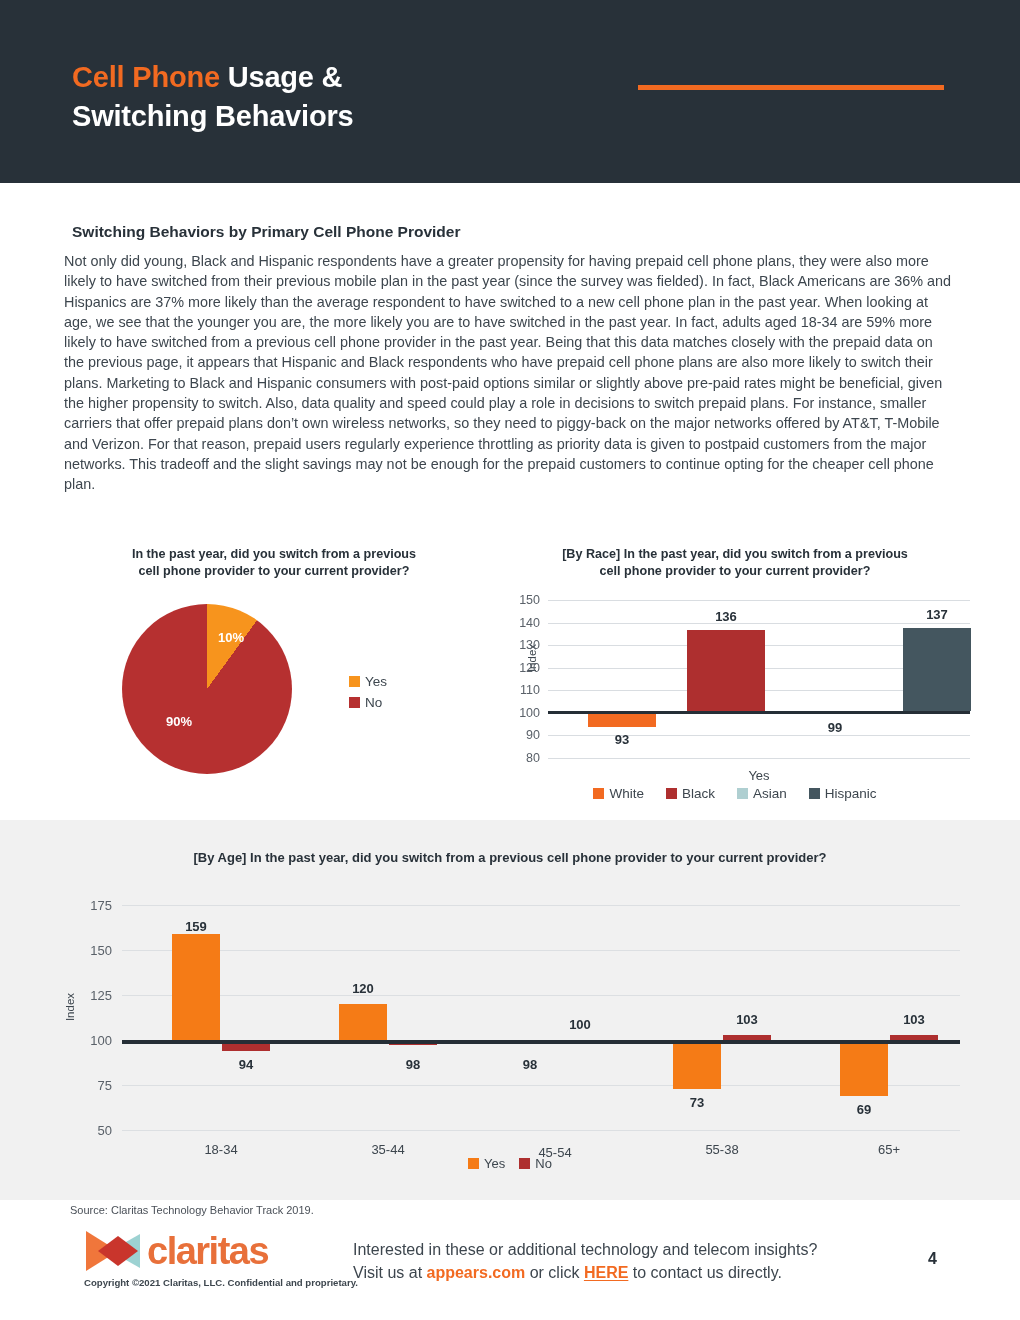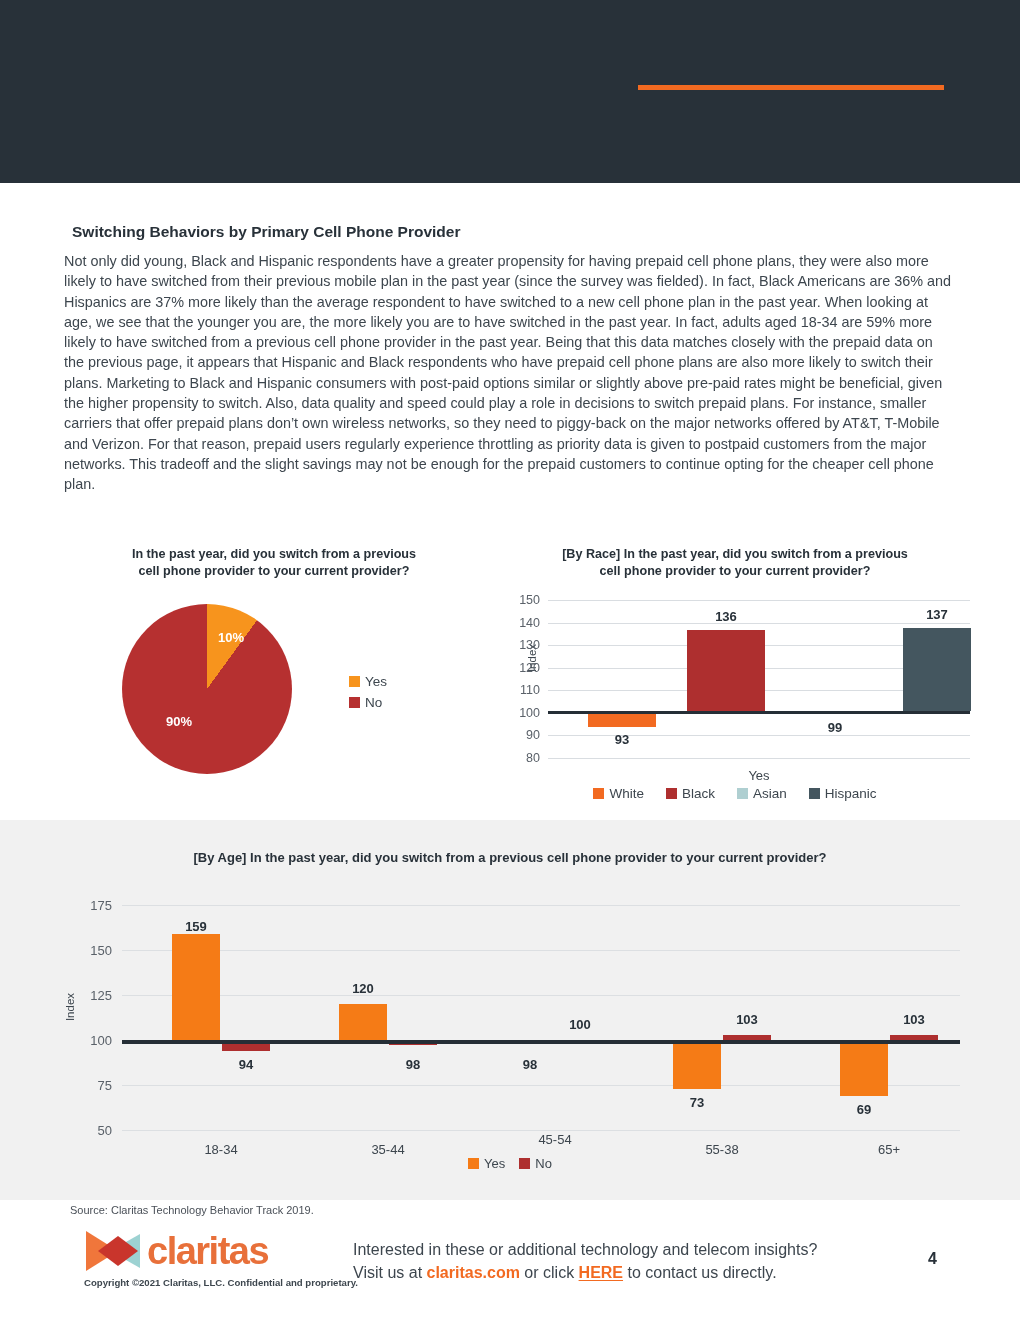--- a/index.html
+++ b/index.html
@@ -305,20 +305,24 @@
     left: 928px; top: 50px;
     font-size: 16px;
     font-weight: bold;
     color: #283139;
   }
 </style>
 </head>
 <body>
 
 <div class="header">
+  <div class="header-title">
+    <span class="hl">Cell Phone</span><span> Usage &amp;</span><br>
+    <span>Switching Behaviors</span>
+  </div>
   <div class="report-tag">
     <div class="report-tag-rule"></div>
   </div>
 </div>
 
 <div class="content">
   <div class="section-heading">Switching Behaviors by Primary Cell Phone Provider</div>
   <div class="body-copy">Not only did young, Black and Hispanic respondents have a greater propensity for having prepaid cell phone plans, they were also more likely to have switched from their previous mobile plan in the past year (since the survey was fielded). In fact, Black Americans are 36% and Hispanics are 37% more likely than the average respondent to have switched to a new cell phone plan in the past year. When looking at age, we see that the younger you are, the more likely you are to have switched in the past year. In fact, adults aged 18-34 are 59% more likely to have switched from a previous cell phone provider in the past year. Being that this data matches closely with the prepaid data on the previous page, it appears that Hispanic and Black respondents who have prepaid cell phone plans are also more likely to switch their plans. Marketing to Black and Hispanic consumers with post-paid options similar or slightly above pre-paid rates might be beneficial, given the higher propensity to switch. Also, data quality and speed could play a role in decisions to switch prepaid plans. For instance, smaller carriers that offer prepaid plans don’t own wireless networks, so they need to piggy-back on the major networks offered by AT&amp;T, T-Mobile and Verizon. For that reason, prepaid users regularly experience throttling as priority data is given to postpaid customers from the major networks. This tradeoff and the slight savings may not be enough for the prepaid customers to continue opting for the cheaper cell phone plan.</div>
 
   <div class="pie-panel">
@@ -446,21 +450,21 @@
     <div class="bar" style="left:601px; top:129.6px; width:48px; height:5.4px; background:#AE2F2F"></div>
     <div class="bar-val" style="left:593px; top:107px; width:64px;">103</div>
 
     <div class="bar" style="left:718px; top:135px; width:48px; height:55.8px; background:#F57B16"></div>
     <div class="bar-val" style="left:710px; top:197px; width:64px;">69</div>
     <div class="bar" style="left:768px; top:129.6px; width:48px; height:5.4px; background:#AE2F2F"></div>
     <div class="bar-val" style="left:760px; top:107px; width:64px;">103</div>
 
     <div class="xcat" style="left:51px; top:237px; width:96px;">18-34</div>
     <div class="xcat" style="left:218px; top:237px; width:96px;">35-44</div>
-    <div class="xcat" style="left:385px; top:227px; width:96px;">45-54</div>
+    <div class="xcat" style="left:385px; top:240px; width:96px;">45-54</div>
     <div class="xcat" style="left:552px; top:237px; width:96px;">55-38</div>
     <div class="xcat" style="left:719px; top:237px; width:96px;">65+</div>
   </div>
 
   <div class="age-legend">
     <div class="legend-row">
       <span class="legend-swatch" style="background:#F57B16"></span>
       <span>Yes</span>
     </div>
     <div class="legend-row">
@@ -483,18 +487,18 @@
         </svg>
       </span>
       <span class="logo-word">claritas</span>
     </div>
     <div class="copyright">Copyright ©2021 Claritas, LLC. Confidential and proprietary.</div>
   </div>
 
   <div class="cta">
     <div>Interested in these or additional technology and telecom insights?</div>
     <div>
-      <span>Visit us at </span><span class="brand">claritas.com</span><span> or click </span><span class="here">HERE</span><span> to contact us directly.</span>
+      <span>Visit us at </span><span class="brand">appears.com</span><span> or click </span><span class="here">HERE</span><span> to contact us directly.</span>
     </div>
   </div>
 
   <div class="page-num">4</div>
 </div>
 
 </body></html>

